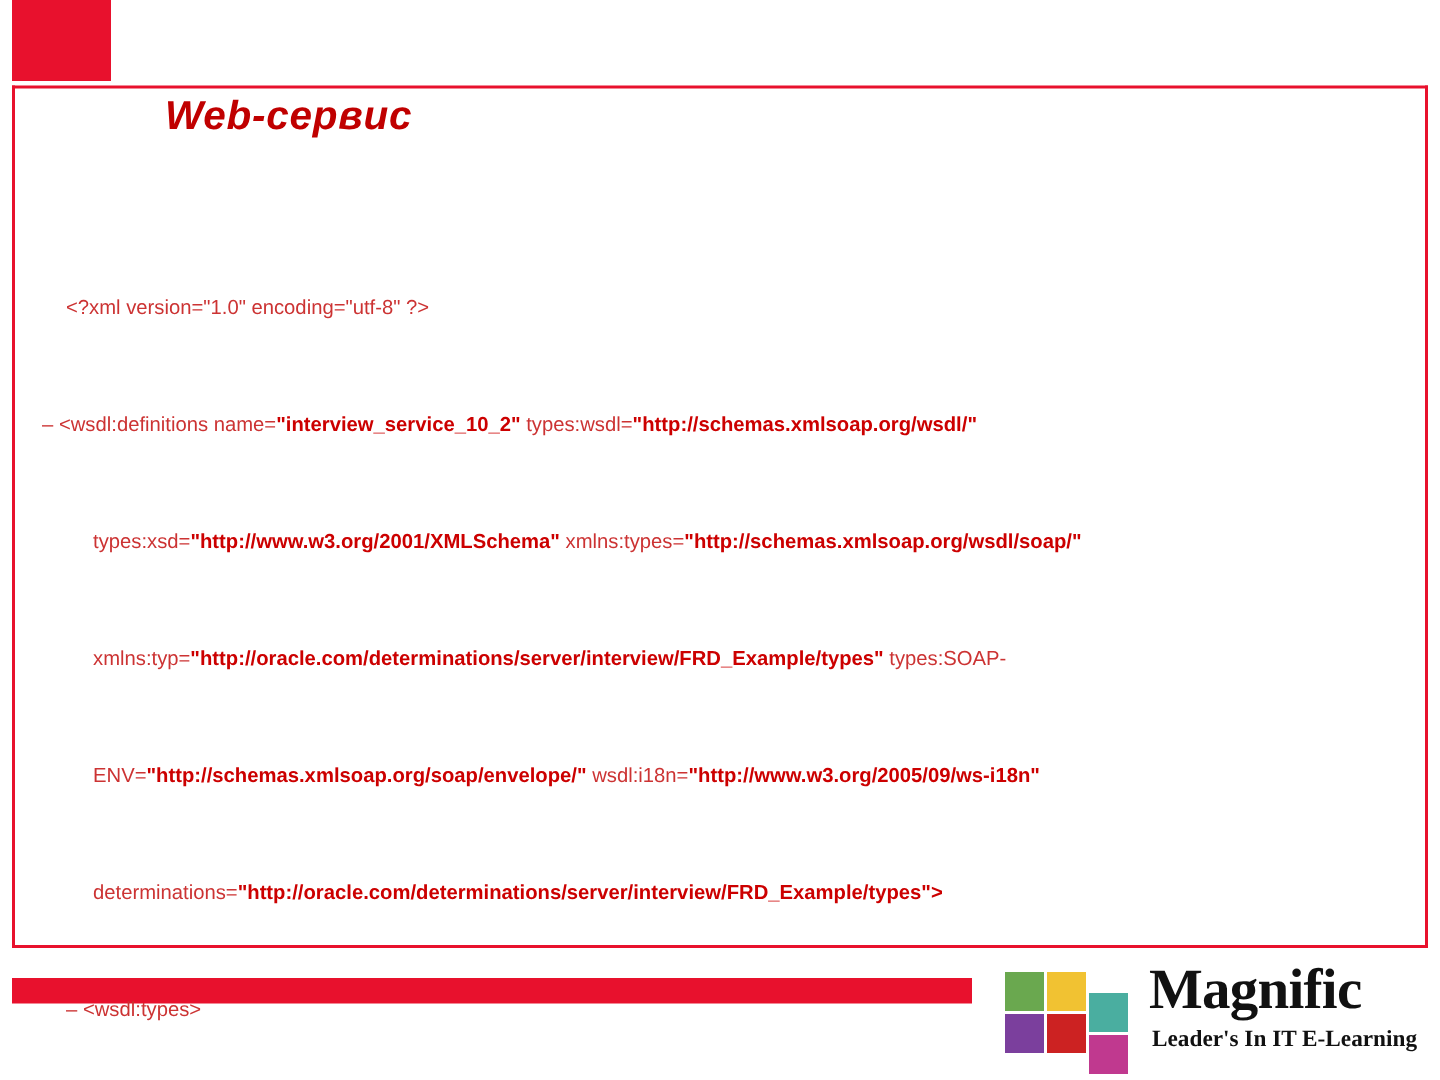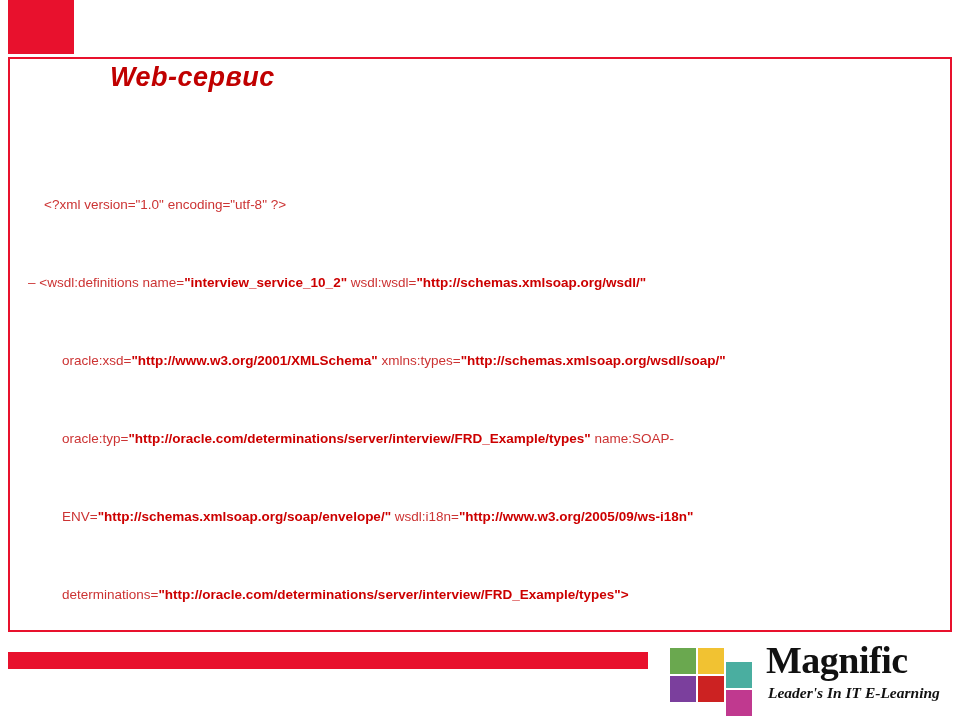--- a/index.html
+++ b/index.html
@@ -142,51 +142,51 @@
     letter-spacing: -0.5px;
   }
   .tagline {
     position: absolute;
     left: 102px;
     top: 46px;
     font-size: 15.5px;
     font-weight: bold;
     font-family: "Liberation Serif", serif;
     color: #111111;
-    font-style: italic;
   }
 </style>
 </head>
 <body>
 
 <div class="slide">
 
   <div class="top-square"></div>
   <div class="top-line"></div>
   <div class="left-line"></div>
   <div class="right-line"></div>
   <div class="frame-bottom"></div>
   <div class="footer-bar"></div>
 
   <div class="title">Web-сервис</div>
 
   <div class="code">
 
     <span class="ln i2"><span>&lt;?xml version="1.0" encoding="utf-8" ?&gt;</span></span>
 
-    <span class="ln i1"><span class="minus">–</span> <span>&lt;wsdl:definitions name=</span><span class="val">"interview_service_10_2"</span><span> wsdl:wsdl=</span><span class="val">"http://schemas.xmlsoap.org/wsdl/"</span></span>
-
-    <span class="ln i3"><span>oracle:xsd=</span><span class="val">"http://www.w3.org/2001/XMLSchema"</span><span> xmlns:types=</span><span class="val">"http://schemas.xmlsoap.org/wsdl/soap/"</span></span>
-
-    <span class="ln i3"><span>oracle:typ=</span><span class="val">"http://oracle.com/determinations/server/interview/FRD_Example/types"</span><span> name:SOAP-</span></span>
+    <span class="ln i1"><span class="minus">–</span> <span>&lt;wsdl:definitions name=</span><span class="val">"interview_service_10_2"</span><span> types:wsdl=</span><span class="val">"http://schemas.xmlsoap.org/wsdl/"</span></span>
+
+    <span class="ln i3"><span>types:xsd=</span><span class="val">"http://www.w3.org/2001/XMLSchema"</span><span> xmlns:types=</span><span class="val">"http://schemas.xmlsoap.org/wsdl/soap/"</span></span>
+
+    <span class="ln i3"><span>xmlns:typ=</span><span class="val">"http://oracle.com/determinations/server/interview/FRD_Example/types"</span><span> types:SOAP-</span></span>
 
     <span class="ln i3"><span>ENV=</span><span class="val">"http://schemas.xmlsoap.org/soap/envelope/"</span><span> wsdl:i18n=</span><span class="val">"http://www.w3.org/2005/09/ws-i18n"</span></span>
 
     <span class="ln i3"><span>determinations=</span><span class="val">"http://oracle.com/determinations/server/interview/FRD_Example/types"&gt;</span></span>
 
+    <span class="ln i2"><span class="minus">–</span> <span>&lt;wsdl:types&gt;</span></span>
 
     
 
     
 
     
 
     
 
     

